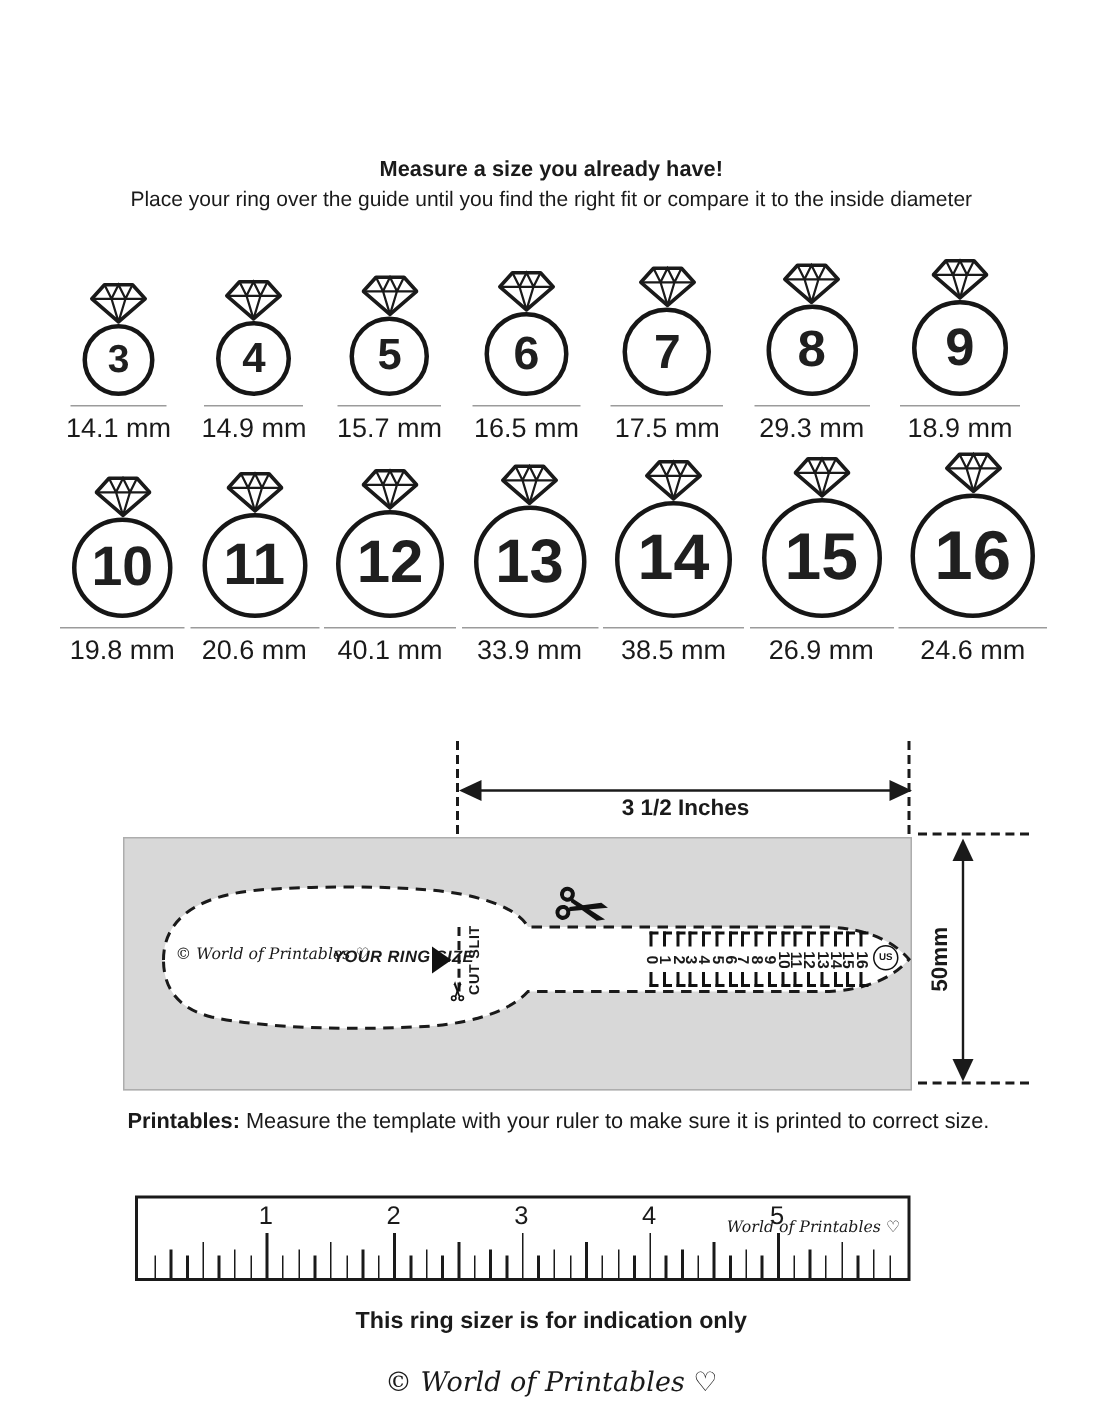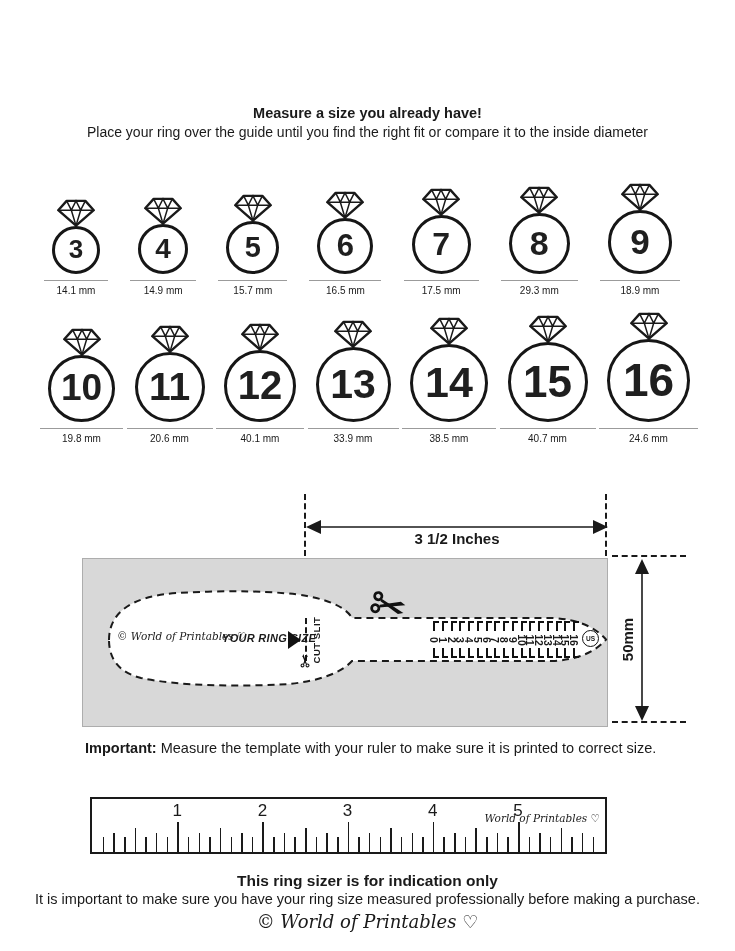--- a/index.html
+++ b/index.html
@@ -14,21 +14,21 @@
   
   .ring-row{position:absolute;display:flex;justify-content:space-between;align-items:flex-end;}
   #ring-row-1{top:176px;left:44px;width:636px;height:120px;}
   #ring-row-2{top:312px;left:40px;width:658px;height:132px;}
   .ring-col{display:flex;flex-direction:column;align-items:center;}
   .ring-circle{box-sizing:border-box;border:3px solid #161616;border-radius:50%;background:#fff;
                display:flex;align-items:center;justify-content:center;margin-top:-5px;
                font-weight:600;color:#1f1f1f;position:relative;z-index:1;}
   .diamond{z-index:0;}
   .ring-underline{height:1.5px;background:#9b9b9b;margin-top:6px;}
-  .ring-label{font-size:10px;margin-top:4px;color:#1a1a1a;white-space:nowrap;}
+  .ring-label{font-size:18px;margin-top:4px;color:#1a1a1a;white-space:nowrap;}
   
   .dash-v{position:absolute;width:0;border-left:2px dashed #1a1a1a;}
   .dash-h{position:absolute;height:0;border-top:2px dashed #1a1a1a;}
   .inches-label{position:absolute;left:306px;top:530px;width:302px;text-align:center;
                 font-size:15px;font-weight:bold;}
   .mm-label{position:absolute;left:602px;top:631px;width:50px;text-align:center;
             font-size:15px;font-weight:bold;transform:rotate(-90deg);}
   
   .sizer-box{position:absolute;left:82px;top:558px;width:526px;height:169px;
              background:#d8d8d8;border:1px solid #adadad;box-sizing:border-box;}
@@ -210,21 +210,21 @@
       </div>
       <div class="ring-col">
         <div class="diamond"><svg width="38" height="28" viewBox="0 0 40 30">
             <path d="M10 2 L30 2 L39 12 L20 28.5 L1 12 Z" fill="none" stroke="#1a1a1a" stroke-width="2.6" stroke-linejoin="round"></path>
             <path d="M1 12 L39 12 M10 2 L15 12 L20 2 L25 12 L30 2 M15 12 L20 28.5 M25 12 L20 28.5" fill="none" stroke="#1a1a1a" stroke-width="1.6"></path>
           </svg></div>
         <div class="ring-circle" style="width:80px;height:80px;font-size:44px;">
           <span>15</span>
         </div>
         <div class="ring-underline" style="width:96px;"></div>
-        <div class="ring-label">40.7 mm</div>
+        <div class="ring-label">26.9 mm</div>
       </div>
       <div class="ring-col">
         <div class="diamond"><svg width="38" height="28" viewBox="0 0 40 30">
             <path d="M10 2 L30 2 L39 12 L20 28.5 L1 12 Z" fill="none" stroke="#1a1a1a" stroke-width="2.6" stroke-linejoin="round"></path>
             <path d="M1 12 L39 12 M10 2 L15 12 L20 2 L25 12 L30 2 M15 12 L20 28.5 M25 12 L20 28.5" fill="none" stroke="#1a1a1a" stroke-width="1.6"></path>
           </svg></div>
         <div class="ring-circle" style="width:83px;height:83px;font-size:46px;">
           <span>16</span>
         </div>
         <div class="ring-underline" style="width:99px;"></div>
@@ -333,21 +333,21 @@
         <div class="tick-bottom" style="left:481.25px;top:89px;"></div>
         <span class="scale-num" style="left:473.25px;top:72px;">15</span>
         <div class="tick-top" style="left:490px;top:62px;"></div>
         <div class="tick-bottom" style="left:490px;top:89px;"></div>
         <span class="scale-num" style="left:482px;top:72px;">16</span>
       </div>
     <div class="us-circle">US</div>
   </div>
 
   <div class="important">
-    <b>Important:</b><span> Measure the template with your ruler to make sure it is printed to correct size.</span>
+    <b>Printables:</b><span> Measure the template with your ruler to make sure it is printed to correct size.</span>
   </div>
 
   <div class="ruler" id="ruler">
     <span class="ruler-brand brand-script">World of Printables ♡</span>
   <div class="ruler-tick" style="left:10.7px;height:15px;"></div>
       <div class="ruler-tick" style="left:21.3px;height:19px;"></div>
       <div class="ruler-tick" style="left:32.0px;height:15px;"></div>
       <div class="ruler-tick" style="left:42.6px;height:24px;"></div>
       <div class="ruler-tick" style="left:53.3px;height:15px;"></div>
       <div class="ruler-tick" style="left:63.9px;height:19px;"></div>
@@ -393,16 +393,15 @@
       <div class="ruler-tick" style="left:489.9px;height:19px;"></div>
       <div class="ruler-tick" style="left:500.6px;height:15px;"></div>
       <span class="ruler-num" style="left:77.2px;">1</span>
       <span class="ruler-num" style="left:162.4px;">2</span>
       <span class="ruler-num" style="left:247.6px;">3</span>
       <span class="ruler-num" style="left:332.8px;">4</span>
       <span class="ruler-num" style="left:418.0px;">5</span>
     </div>
 
   <div class="footer-bold">This ring sizer is for indication only</div>
-  <div class="footer-text">It is important to make sure you have your ring size measured professionally before making a purchase.</div>
   <div class="footer-brand brand-script">© World of Printables ♡</div>
 
 </div>
 
 </body></html>

